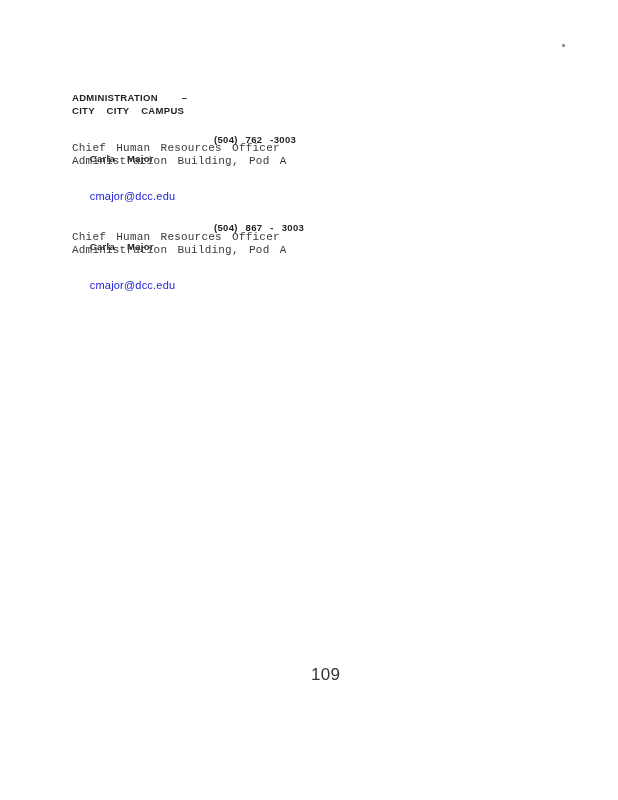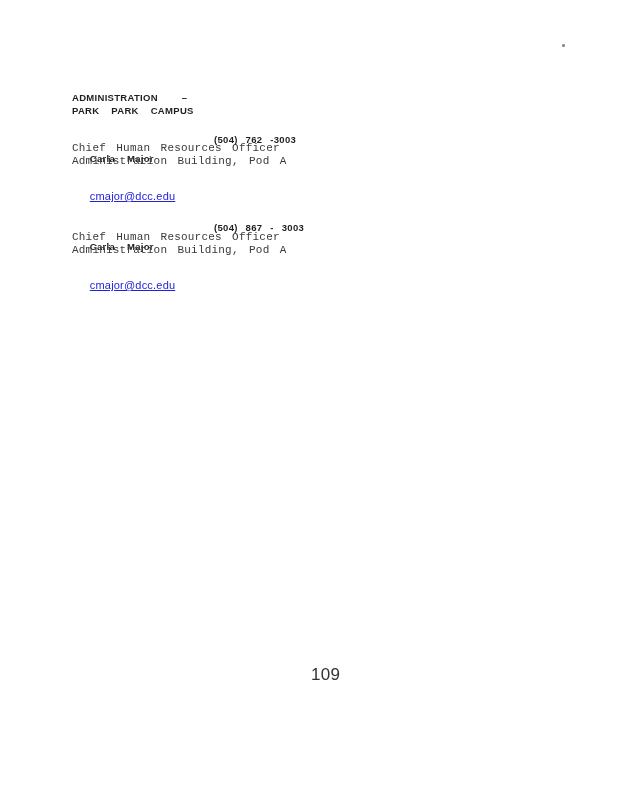--- a/index.html
+++ b/index.html
@@ -45,21 +45,20 @@
     position: absolute;
     left: 142px;
     top: 4px;
     word-spacing: 5px;
   }
   .email {
     font-family: "Liberation Sans", sans-serif;
     font-size: 11px;
     letter-spacing: 0.2px;
     color: #2222dd;
-    text-decoration: underline;
     cursor: pointer;
   }
   .pagenum {
     position: absolute;
     left: 311px;
     top: 665px;
     font-family: "Liberation Sans", sans-serif;
     font-size: 17px;
     letter-spacing: 0.3px;
     color: #333333;
@@ -77,21 +76,21 @@
 </style>
 </head>
 <body>
 
 <div class="page">
 
   <div class="artifact-dot"></div>
 
   <div class="line cond" style="top:92px">ADMINISTRATION  –</div>
 
-  <div class="line cond" style="top:105px">PARK PARK CAMPUS</div>
+  <div class="line cond" style="top:105px">CITY CITY CAMPUS</div>
 
   <div class="line" style="top:130px">
     <span class="cond">Carla Major</span>
     <span class="cond phone">(504) 762 -3003</span>
   </div>
 
   <div class="line reg" style="top:142px">Chief Human Resources Officer</div>
 
   <div class="line reg" style="top:155px">Administration Building, Pod A</div>
 

